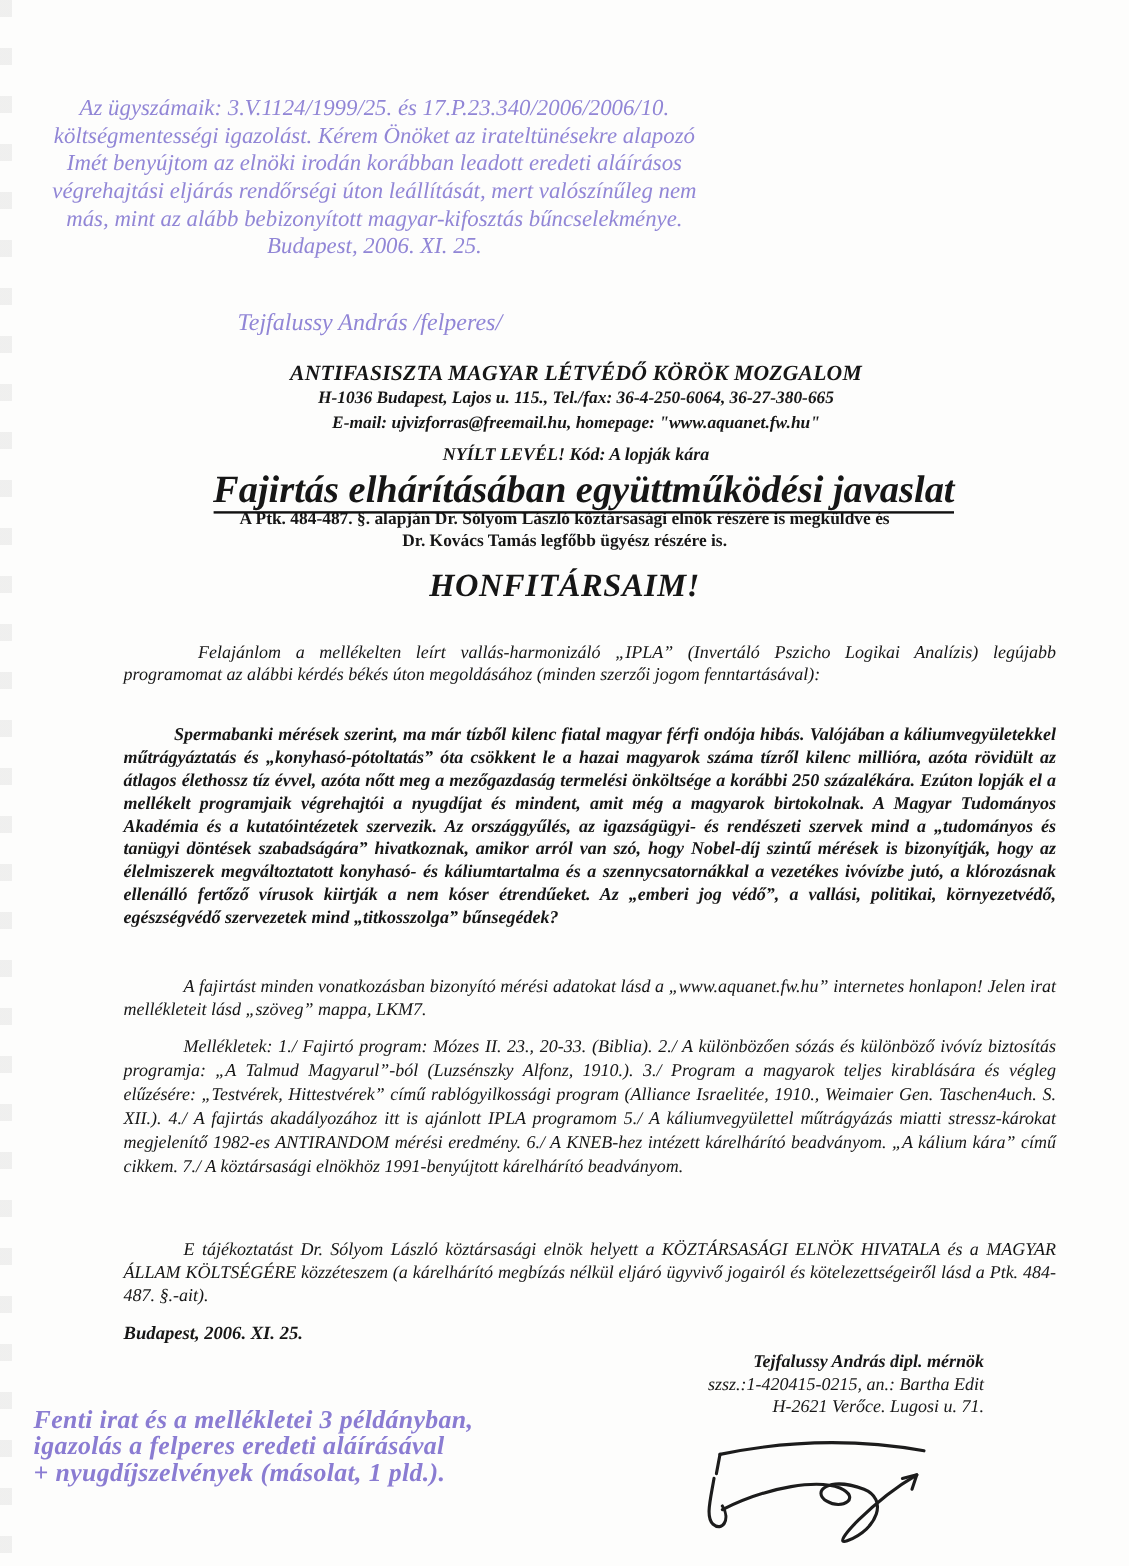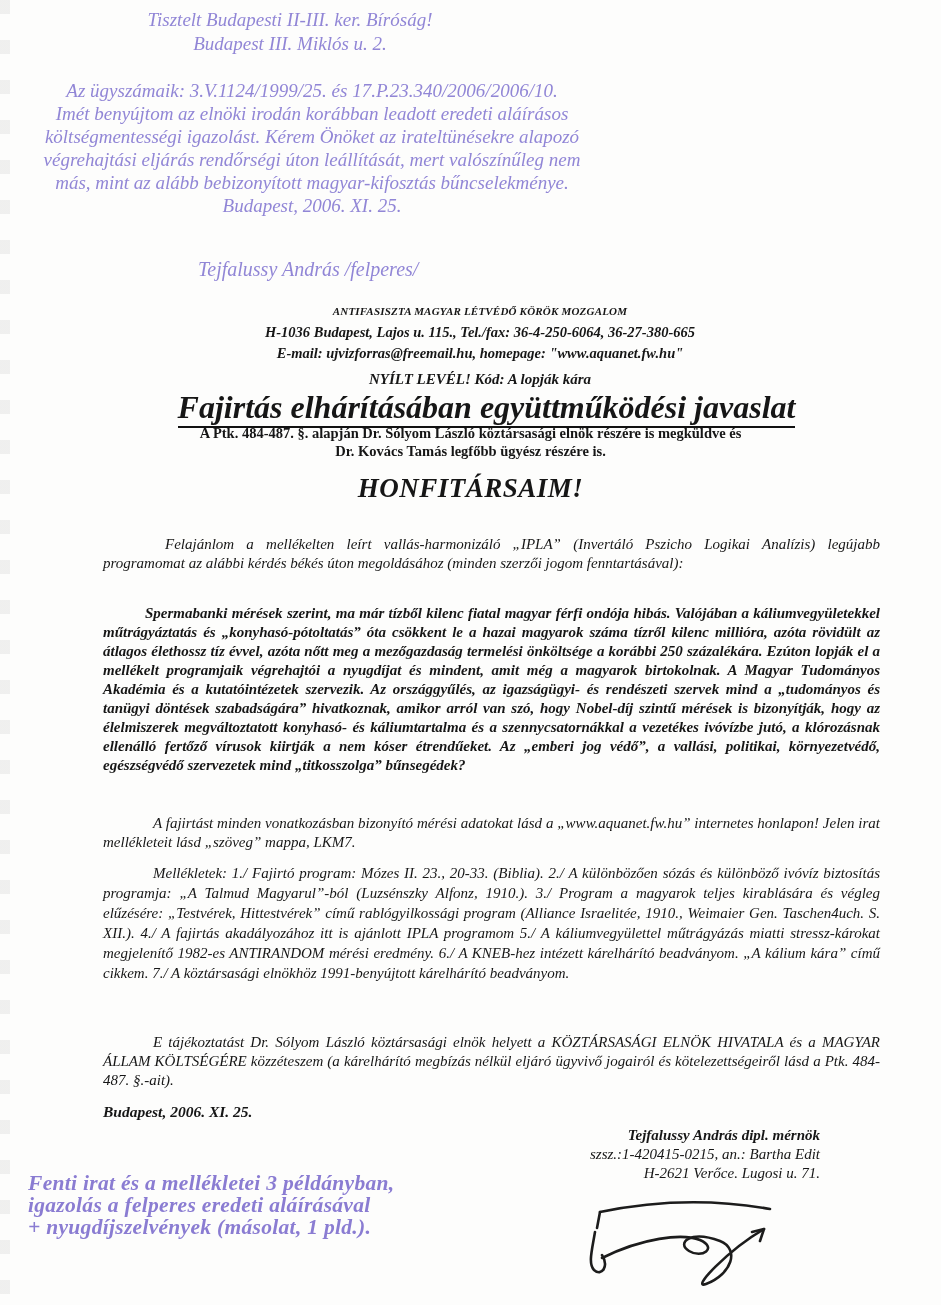--- a/index.html
+++ b/index.html
@@ -22,21 +22,21 @@
   }
   .purple{color:#9186d6;}
   .purple-dark{color:#8a7cd2;}
   .blk{position:absolute;}
 
   .court-header{top:8px;left:60px;width:460px;font-size:19px;line-height:24px;font-style:italic;text-align:center;}
   .case-note{top:79px;left:4px;width:616px;font-size:19px;line-height:23px;font-style:italic;text-align:center;}
   .plaintiff{top:258px;left:198px;font-size:20px;font-style:italic;}
 
   .org-block{top:301px;left:130px;width:700px;text-align:center;font-style:italic;font-weight:bold;}
-  .org-name{font-size:11px;line-height:21px;letter-spacing:.2px;}
+  .org-name{font-size:18px;line-height:21px;letter-spacing:.2px;}
   .org-line{font-size:14.5px;line-height:21px;}
 
   .open-letter{top:371px;left:130px;width:700px;text-align:center;font-size:15px;font-weight:bold;font-style:italic;}
   .doc-title{top:389px;left:16px;width:941px;text-align:center;font-size:32px;font-weight:bold;font-style:italic;}
   .doc-title span{border-bottom:2.5px solid #111;padding-bottom:1px;}
   .subtitle{top:424px;left:0;width:941px;text-align:center;font-size:14.5px;line-height:18px;font-weight:bold;}
   .salutation{top:473px;left:0;width:941px;text-align:center;font-size:27px;font-weight:bold;font-style:italic;letter-spacing:.5px;}
 
   .body-col{left:103px;width:777px;text-align:justify;font-size:15px;}
   .p-intro{top:535px;line-height:19px;font-style:italic;text-indent:62px;}
@@ -54,29 +54,25 @@
 
   .footer-note{top:1172px;left:28px;width:470px;font-size:21.5px;line-height:22px;font-style:italic;font-weight:600;letter-spacing:.3px;}
 </style>
 </head>
 <body>
 
 <div class="page">
 
   <div class="scan-edge"></div>
 
-  <div class="blk court-header purple">
-    <div>Tisztelt Budapesti II-III. ker. Bíróság!</div>
-    <div>Budapest III. Miklós u. 2.</div>
-  </div>
 
   <div class="blk case-note purple">
     <div>Az ügyszámaik: 3.V.1124/1999/25. és 17.P.23.340/2006/2006/10.</div>
+    <div>költségmentességi igazolást. Kérem Önöket az irateltünésekre alapozó</div>
     <div>Imét benyújtom az elnöki irodán korábban leadott eredeti aláírásos</div>
-    <div>költségmentességi igazolást. Kérem Önöket az irateltünésekre alapozó</div>
     <div>végrehajtási eljárás rendőrségi úton leállítását, mert valószínűleg nem</div>
     <div>más, mint az alább bebizonyított magyar-kifosztás bűncselekménye.</div>
     <div>Budapest, 2006. XI. 25.</div>
   </div>
 
   <div class="blk plaintiff purple">Tejfalussy András /felperes/</div>
 
   <div class="blk org-block">
     <div class="org-name">ANTIFASISZTA MAGYAR LÉTVÉDŐ KÖRÖK MOZGALOM</div>
     <div class="org-line">H-1036 Budapest, Lajos u. 115., Tel./fax: 36-4-250-6064, 36-27-380-665</div>

